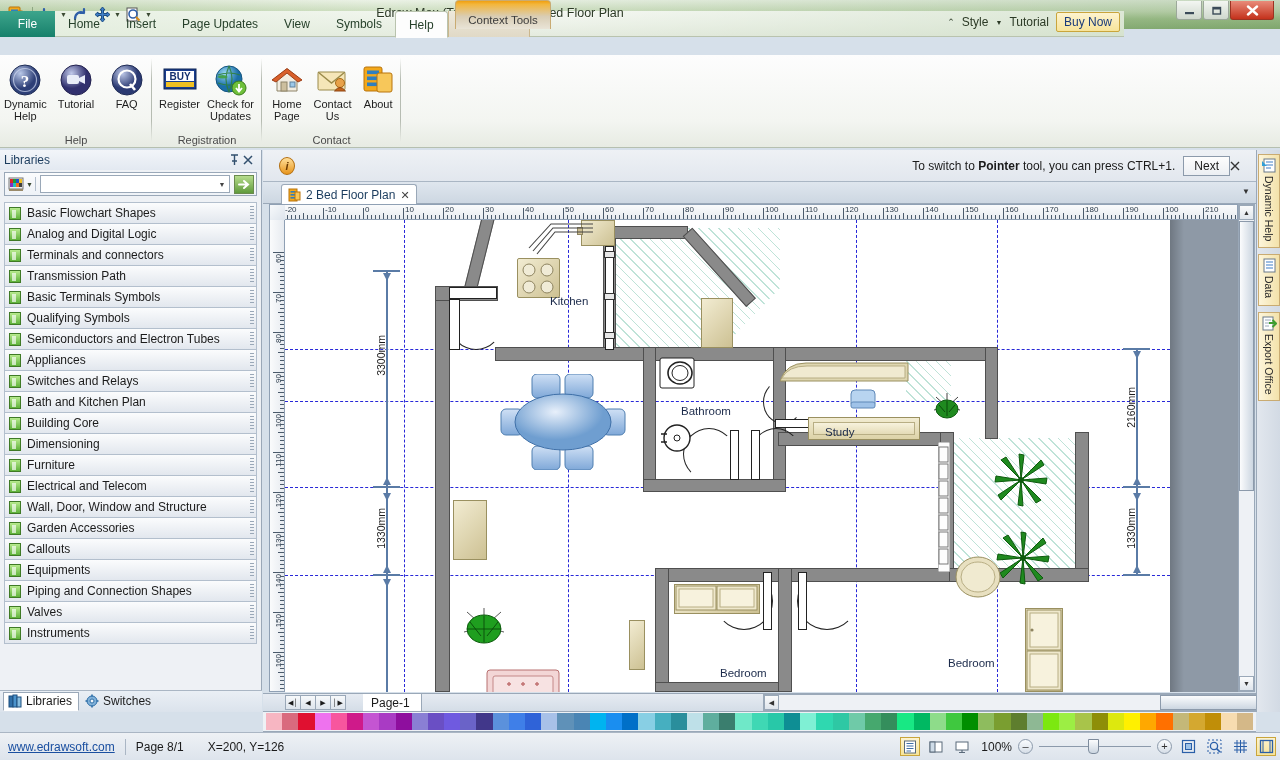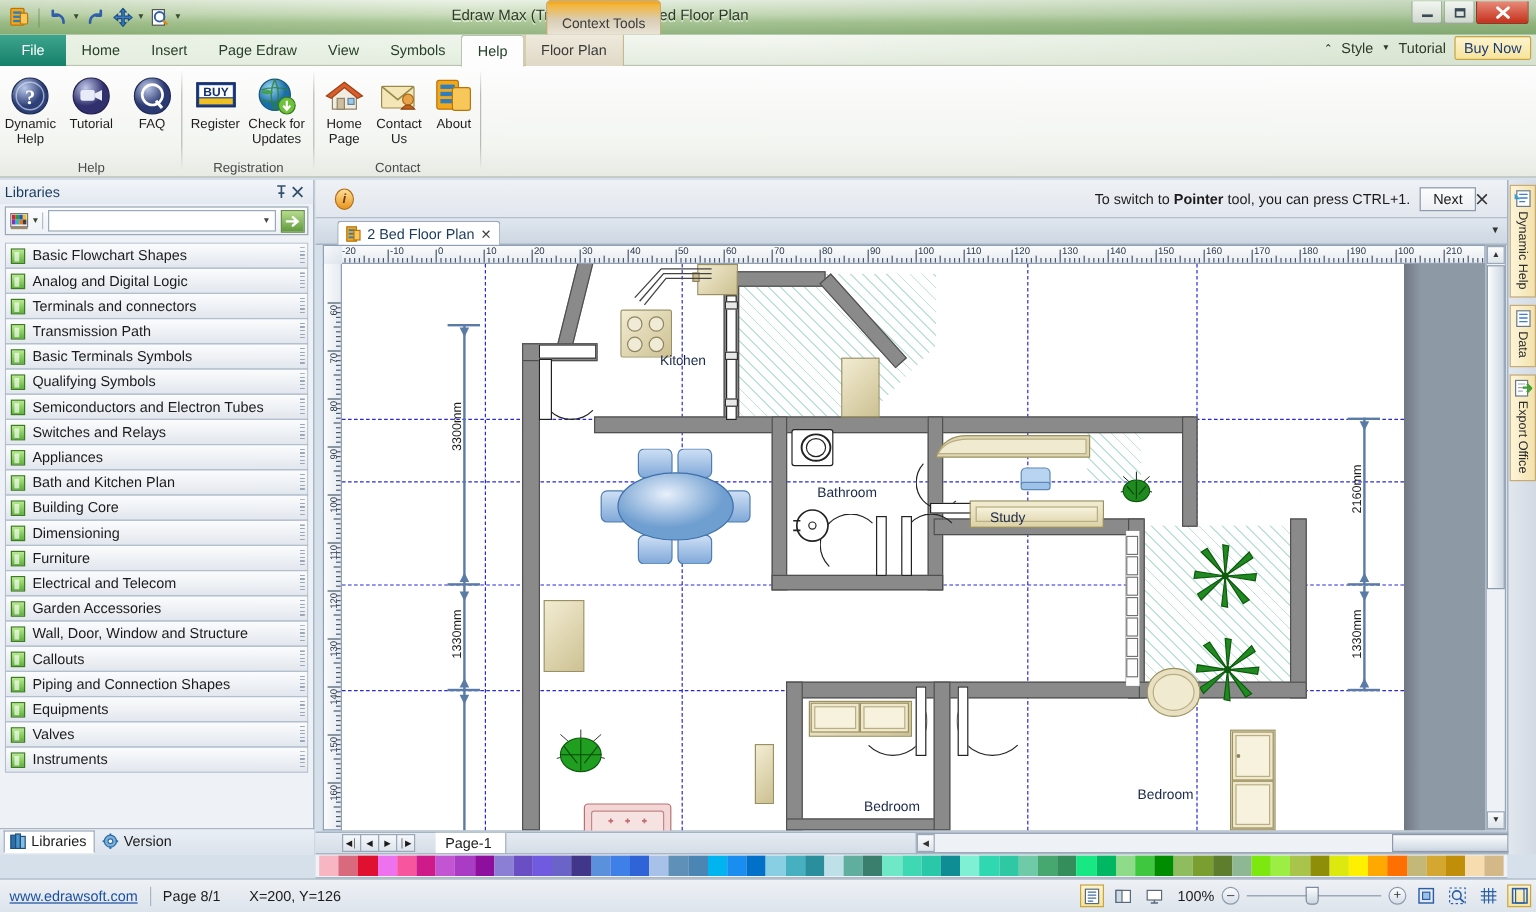--- a/index.html
+++ b/index.html
@@ -44,21 +44,21 @@
     width:26px; height:19px; margin-left:1px;
     border:1px solid #9ca89a; border-top:none;
     background:linear-gradient(180deg,#f3f6f2,#cfd8cd);
     border-radius:0 0 3px 3px;
     display:flex; align-items:center; justify-content:center;
     cursor:pointer;
   }
   #wclose { width:44px; background:linear-gradient(180deg,#e88b7a,#c4311c); border-color:#9b3322; }
   
   #tabrow {
-    position:absolute; left:0; top:29px; width:1280px; height:26px;
+    position:absolute; left:0; top:11px; width:1124px; height:26px;
     background:linear-gradient(180deg,#f4f7f2 0%,#e3ebdd 55%, #d3ddca 100%);
     border-bottom:1px solid #b9c3ae;
   }
   #tabrow:after{content:"";position:absolute;left:0;right:0;top:0;bottom:0;
     background:linear-gradient(90deg, rgba(230,240,225,.9), rgba(245,248,243,.5) 50%, rgba(215,228,208,.8));}
   .tabs { position:absolute; left:0; top:0; display:flex; height:26px; z-index:3; }
   .tab {
     padding:0 13px; height:26px; line-height:26px; font-size:12px;
     color:#26402a; cursor:pointer; position:relative;
   }
@@ -440,21 +440,21 @@
       </svg>
     </div>
   </div>
 </div>
 
 <div id="tabrow">
   <div class="tabs" id="tablist">
       <div class="tab file">File</div>
       <div class="tab">Home</div>
       <div class="tab">Insert</div>
-      <div class="tab">Page Edraw</div>
+      <div class="tab">Page Updates</div>
       <div class="tab">View</div>
       <div class="tab">Symbols</div>
       <div class="tab active">Help</div>
       <div class="tab ctxsub">Floor Plan</div>
     </div>
   <div id="tabright">
     <span style="font-size:9px;">⌃</span>
     <span>Style</span>
     <span style="font-size:7px;">▼</span>
     <span>Tutorial</span>
@@ -669,30 +669,30 @@
         <span>Qualifying Symbols</span>
         <span class="grip"></span>
       </div>
       <div class="libitem">
         <span class="gico"></span>
         <span>Semiconductors and Electron Tubes</span>
         <span class="grip"></span>
       </div>
       <div class="libitem">
         <span class="gico"></span>
+        <span>Appliances</span>
+        <span class="grip"></span>
+      </div>
+      <div class="libitem">
+        <span class="gico"></span>
         <span>Switches and Relays</span>
         <span class="grip"></span>
       </div>
       <div class="libitem">
         <span class="gico"></span>
-        <span>Appliances</span>
-        <span class="grip"></span>
-      </div>
-      <div class="libitem">
-        <span class="gico"></span>
         <span>Bath and Kitchen Plan</span>
         <span class="grip"></span>
       </div>
       <div class="libitem">
         <span class="gico"></span>
         <span>Building Core</span>
         <span class="grip"></span>
       </div>
       <div class="libitem">
         <span class="gico"></span>
@@ -704,41 +704,41 @@
         <span>Furniture</span>
         <span class="grip"></span>
       </div>
       <div class="libitem">
         <span class="gico"></span>
         <span>Electrical and Telecom</span>
         <span class="grip"></span>
       </div>
       <div class="libitem">
         <span class="gico"></span>
+        <span>Wall, Door, Window and Structure</span>
+        <span class="grip"></span>
+      </div>
+      <div class="libitem">
+        <span class="gico"></span>
         <span>Garden Accessories</span>
         <span class="grip"></span>
       </div>
       <div class="libitem">
         <span class="gico"></span>
-        <span>Wall, Door, Window and Structure</span>
-        <span class="grip"></span>
-      </div>
-      <div class="libitem">
-        <span class="gico"></span>
         <span>Callouts</span>
         <span class="grip"></span>
       </div>
       <div class="libitem">
         <span class="gico"></span>
+        <span>Equipments</span>
+        <span class="grip"></span>
+      </div>
+      <div class="libitem">
+        <span class="gico"></span>
         <span>Piping and Connection Shapes</span>
-        <span class="grip"></span>
-      </div>
-      <div class="libitem">
-        <span class="gico"></span>
-        <span>Equipments</span>
         <span class="grip"></span>
       </div>
       <div class="libitem">
         <span class="gico"></span>
         <span>Valves</span>
         <span class="grip"></span>
       </div>
       <div class="libitem">
         <span class="gico"></span>
         <span>Instruments</span>
@@ -762,21 +762,21 @@
           <circle cx="7" cy="7" r="5" fill="#7fb0d8" stroke="#2f6fa8"></circle>
           <circle cx="7" cy="7" r="2" fill="#f2f6fa" stroke="#2f6fa8"></circle>
           <g stroke="#2f6fa8" stroke-width="1.6">
             <path d="M7 0.5 L7 2.5"></path>
               <path d="M7 11.5 L7 13.5"></path>
               <path d="M0.5 7 L2.5 7"></path>
               <path d="M11.5 7 L13.5 7"></path>
           </g>
         </svg>
       </span>
-      <span>Version</span>
+      <span>Switches</span>
     </div>
   </div>
 </div>
 
 <div id="infobar">
   <div id="infoico">i</div>
   <div id="infotext">
     <span>To switch to </span><b>Pointer</b><span> tool, you can press CTRL+1.</span>
   </div>
   <div id="infonext">Next</div>

